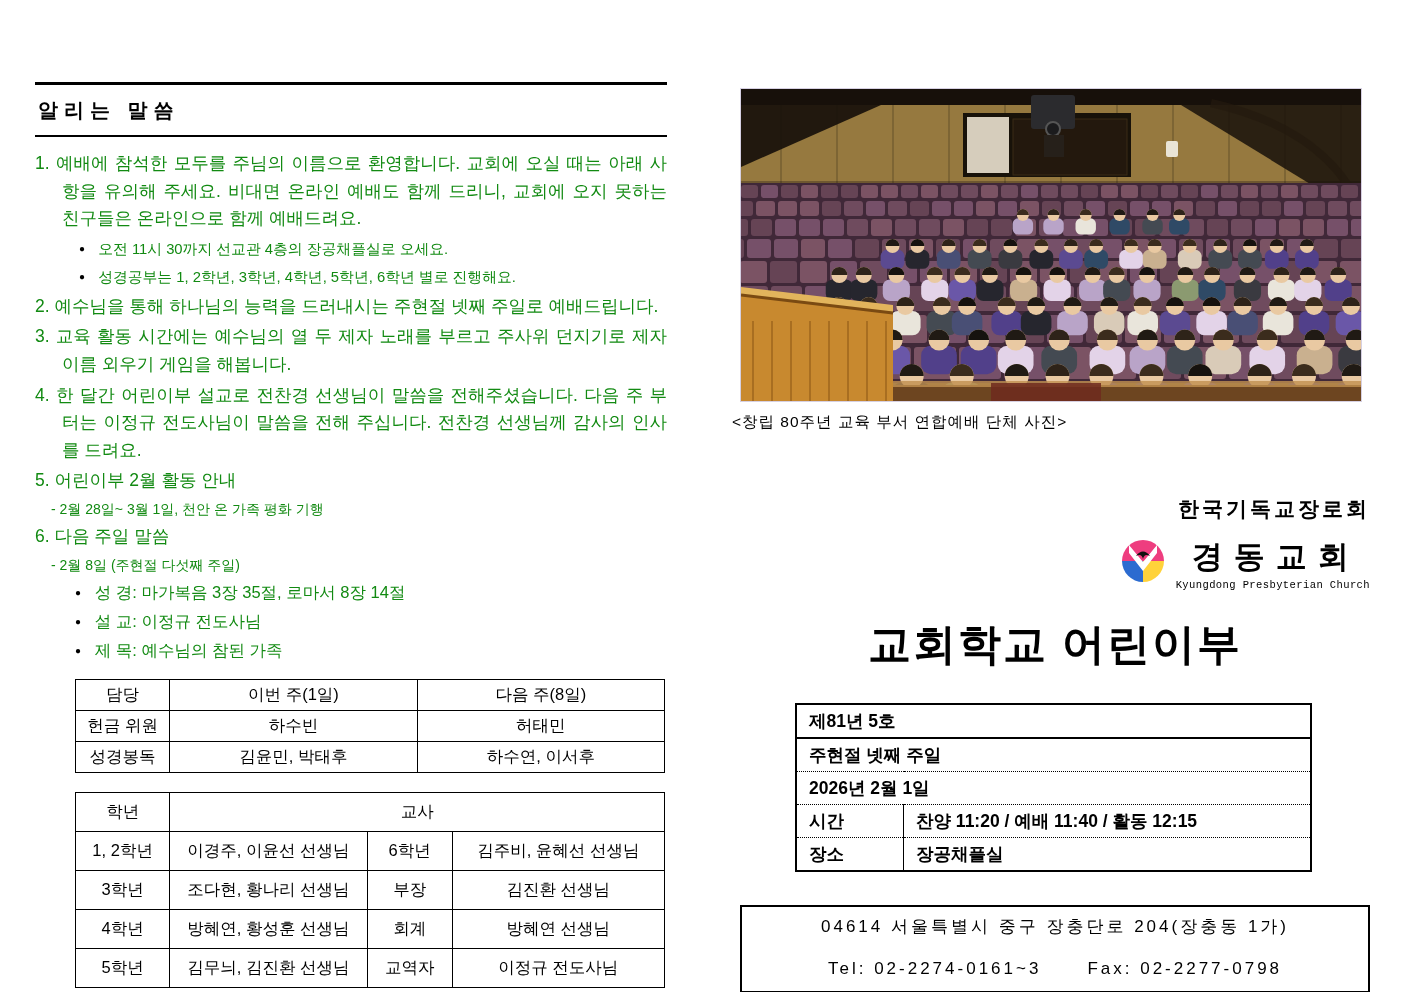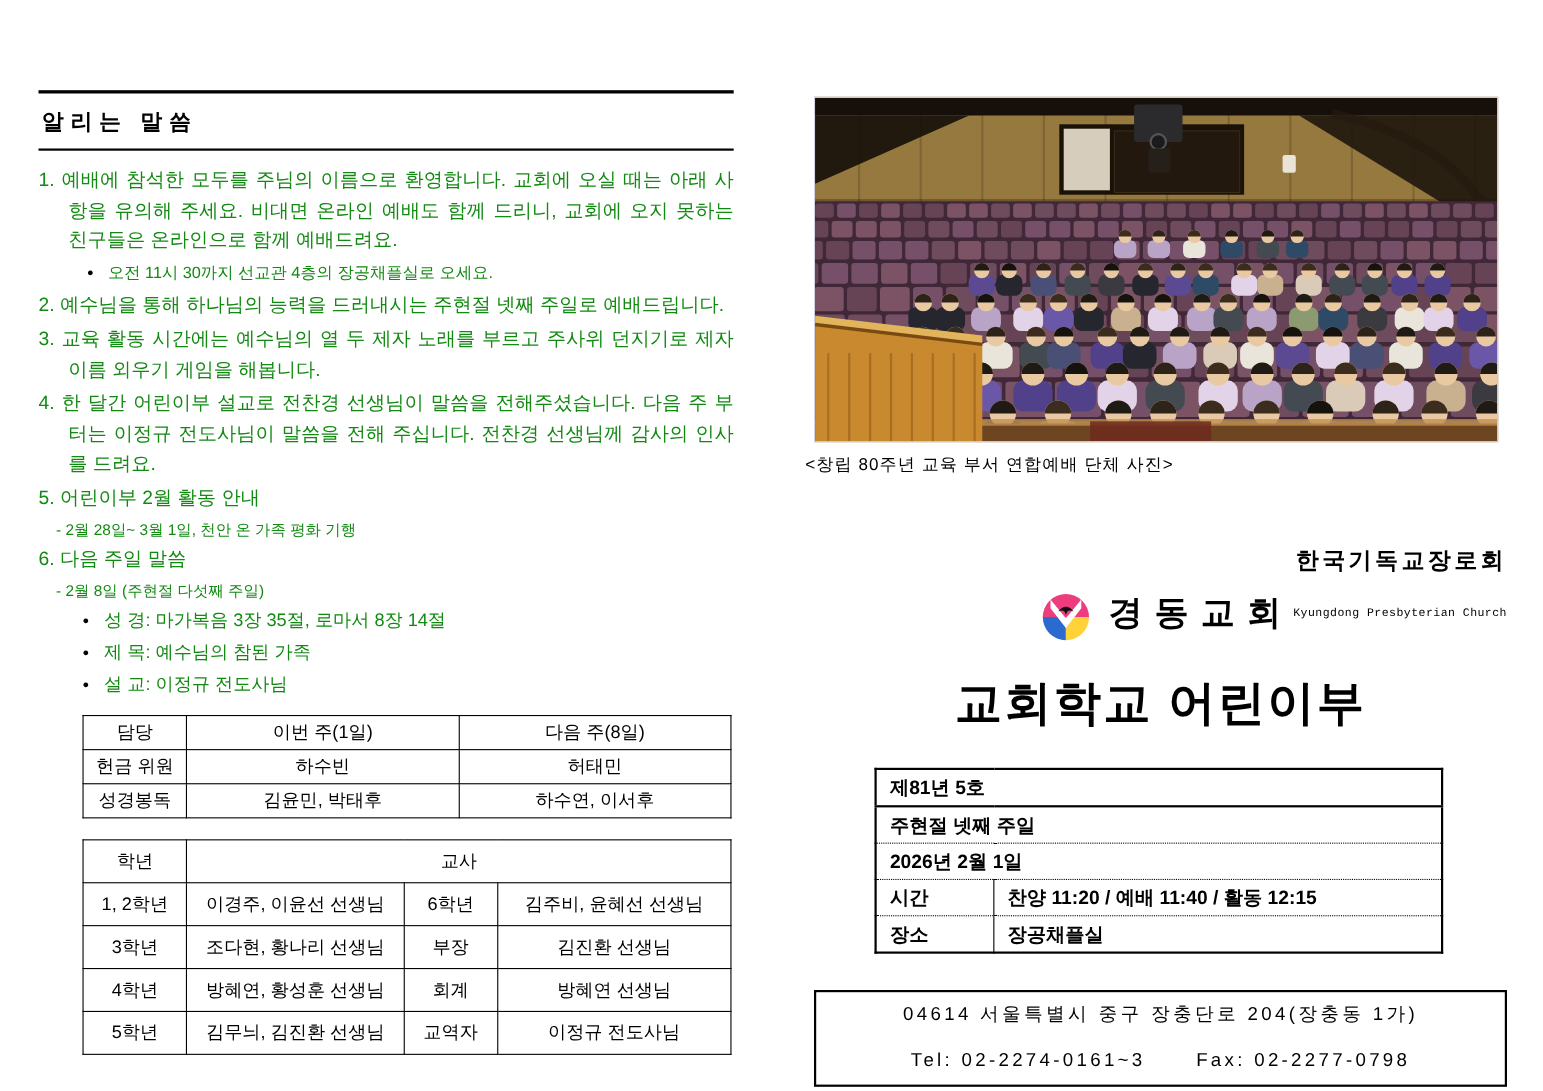--- a/index.html
+++ b/index.html
@@ -31,21 +31,21 @@
 
   
   .right-col{position:absolute;left:740px;top:88px;width:630px;}
   .photo{position:relative;width:620px;height:312px;border:1px solid #d6d0e2;background:#8f7440;}
   .photo svg{display:block;}
   .caption{margin:10px 0 0 -8px;font-size:15.5px;letter-spacing:1px;}
 
   .denom{margin-top:62px;text-align:right;font-family:"Liberation Serif",serif;
          font-weight:bold;font-size:21px;letter-spacing:3px;}
   .logo-row{margin-top:13px;display:flex;justify-content:flex-end;align-items:flex-start;gap:9px;}
-  .name-block{display:flex;flex-direction:row;align-items:center;}
+  .name-block{display:flex;flex-direction:column;align-items:center;}
   .church-name{font-family:"Liberation Serif",serif;font-weight:bold;font-size:31px;letter-spacing:11px;
                padding-left:6px;}
   .church-name-en{font-family:Liberation Mono, monospace;font-size:10.5px;margin-top:1px;letter-spacing:0.4px;}
 
   .masthead{margin-top:25px;text-align:center;font-size:43px;font-weight:bold;letter-spacing:2px;}
 
   .issue-wrap{margin:29px 0 0 55px;width:517px;}
   .issue{width:517px;border:2px solid #000;}
   .issue td{font-weight:bold;font-size:17.5px;padding:4px 12px;height:23px;}
   .solid-b{border-bottom:2px solid #000;}
@@ -67,20 +67,24 @@
     <div class="rule-bot"></div>
 
     <p class="ann-item">
       <span>1.</span>
       <span>예배에 참석한 모두를 주님의 이름으로 환영합니다. 교회에 오실 때는 아래 사항을 유의해 주세요. 비대면 온라인 예배도 함께 드리니, 교회에 오지 못하는 친구들은 온라인으로 함께 예배드려요.</span>
     </p>
     <p class="bullet-line bullet-sm">
       <span class="dot">●</span>
       <span>오전 11시 30까지 선교관 4층의 장공채플실로 오세요.</span>
     </p>
+    <p class="bullet-line bullet-sm">
+      <span class="dot">●</span>
+      <span>성경공부는 1, 2학년, 3학년, 4학년, 5학년, 6학년 별로 진행해요.</span>
+    </p>
 
     <p class="ann-item">
       <span>2.</span>
       <span>예수님을 통해 하나님의 능력을 드러내시는 주현절 넷째 주일로 예배드립니다.</span>
     </p>
 
     <p class="ann-item">
       <span>3.</span>
       <span>교육 활동 시간에는 예수님의 열 두 제자 노래를 부르고 주사위 던지기로 제자 이름 외우기 게임을 해봅니다.</span>
     </p>
@@ -106,25 +110,25 @@
     <p class="dash-line">
       <span>-</span>
       <span>2월 8일 (주현절 다섯째 주일)</span>
     </p>
     <p class="bullet-line bullet-lg">
       <span class="dot">●</span>
       <span>성 경: 마가복음 3장 35절, 로마서 8장 14절</span>
     </p>
     <p class="bullet-line bullet-lg">
       <span class="dot">●</span>
-      <span>제 목: 예수님의 참된 가족</span>
+      <span>설 교: 이정규 전도사님</span>
     </p>
     <p class="bullet-line bullet-lg">
       <span class="dot">●</span>
-      <span>설 교: 이정규 전도사님</span>
+      <span>제 목: 예수님의 참된 가족</span>
     </p>
 
     <table class="duty-table">
       <tbody>
           <tr>
         <td class="d1">담당</td>
         <td class="d2">이번 주(1일)</td>
         <td class="d3">다음 주(8일)</td>
       </tr>
       <tr>

